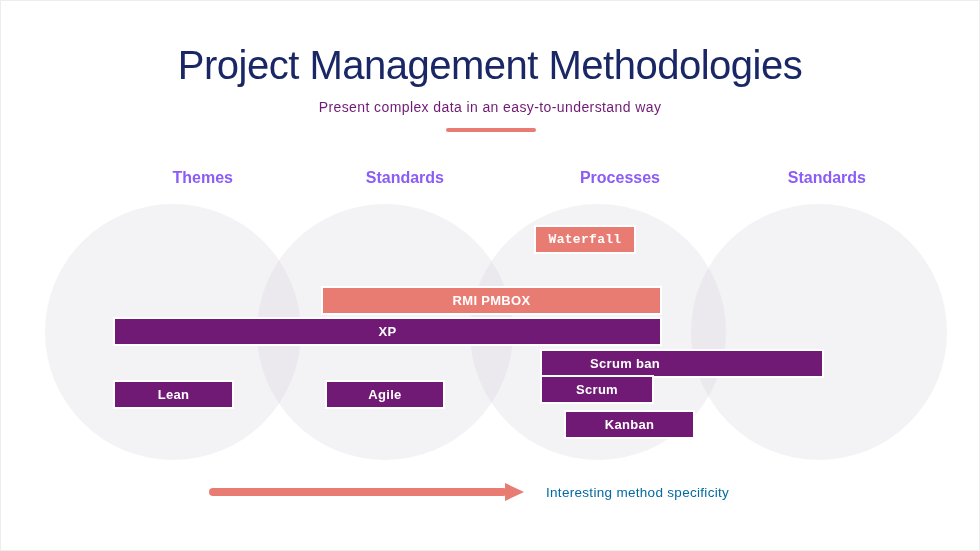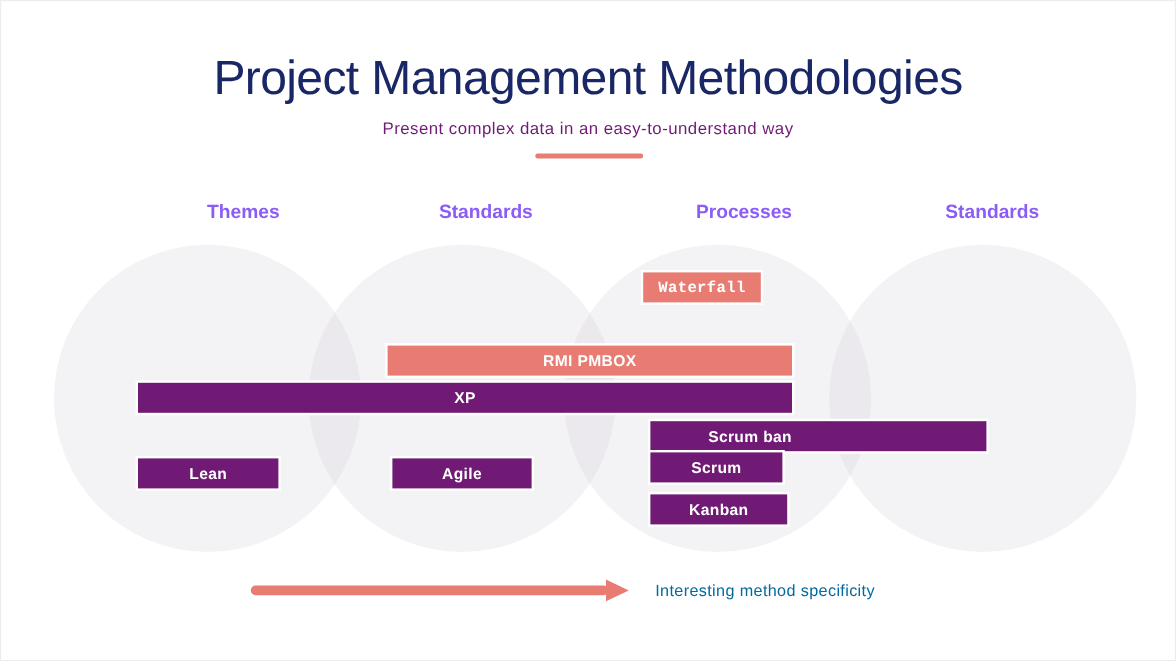--- a/index.html
+++ b/index.html
@@ -91,21 +91,21 @@
 
   .bar-waterfall { left: 535px; top: 226px; width: 98px; font-family: Liberation Mono, monospace; }
   .bar-prince2   { left: 114px; top: 256px; width: 545px; }
   .bar-rmi       { left: 322px; top: 287px; width: 337px; }
   .bar-xp        { left: 114px; top: 318px; width: 545px; }
   .bar-scrumban  { left: 541px; top: 350px; width: 280px; justify-content: flex-start; }
   .bar-scrumban .seg-label { display: inline-block; width: 118px; text-align: right; }
   .bar-lean      { left: 114px; top: 381px; width: 117px; justify-content: center; }
   .bar-agile     { left: 326px; top: 381px; width: 116px; }
   .bar-scrum     { left: 541px; top: 376px; width: 110px; }
-  .bar-kanban    { left: 541px; top: 411px; width: 114px; }
+  .bar-kanban    { left: 565px; top: 411px; width: 127px; }
 
   
   .arrow-body {
     position: absolute;
     left: 208px; top: 487px;
     width: 298px; height: 8px;
     border-radius: 4px;
     background: #e97c72;
     z-index: 2;
   }

